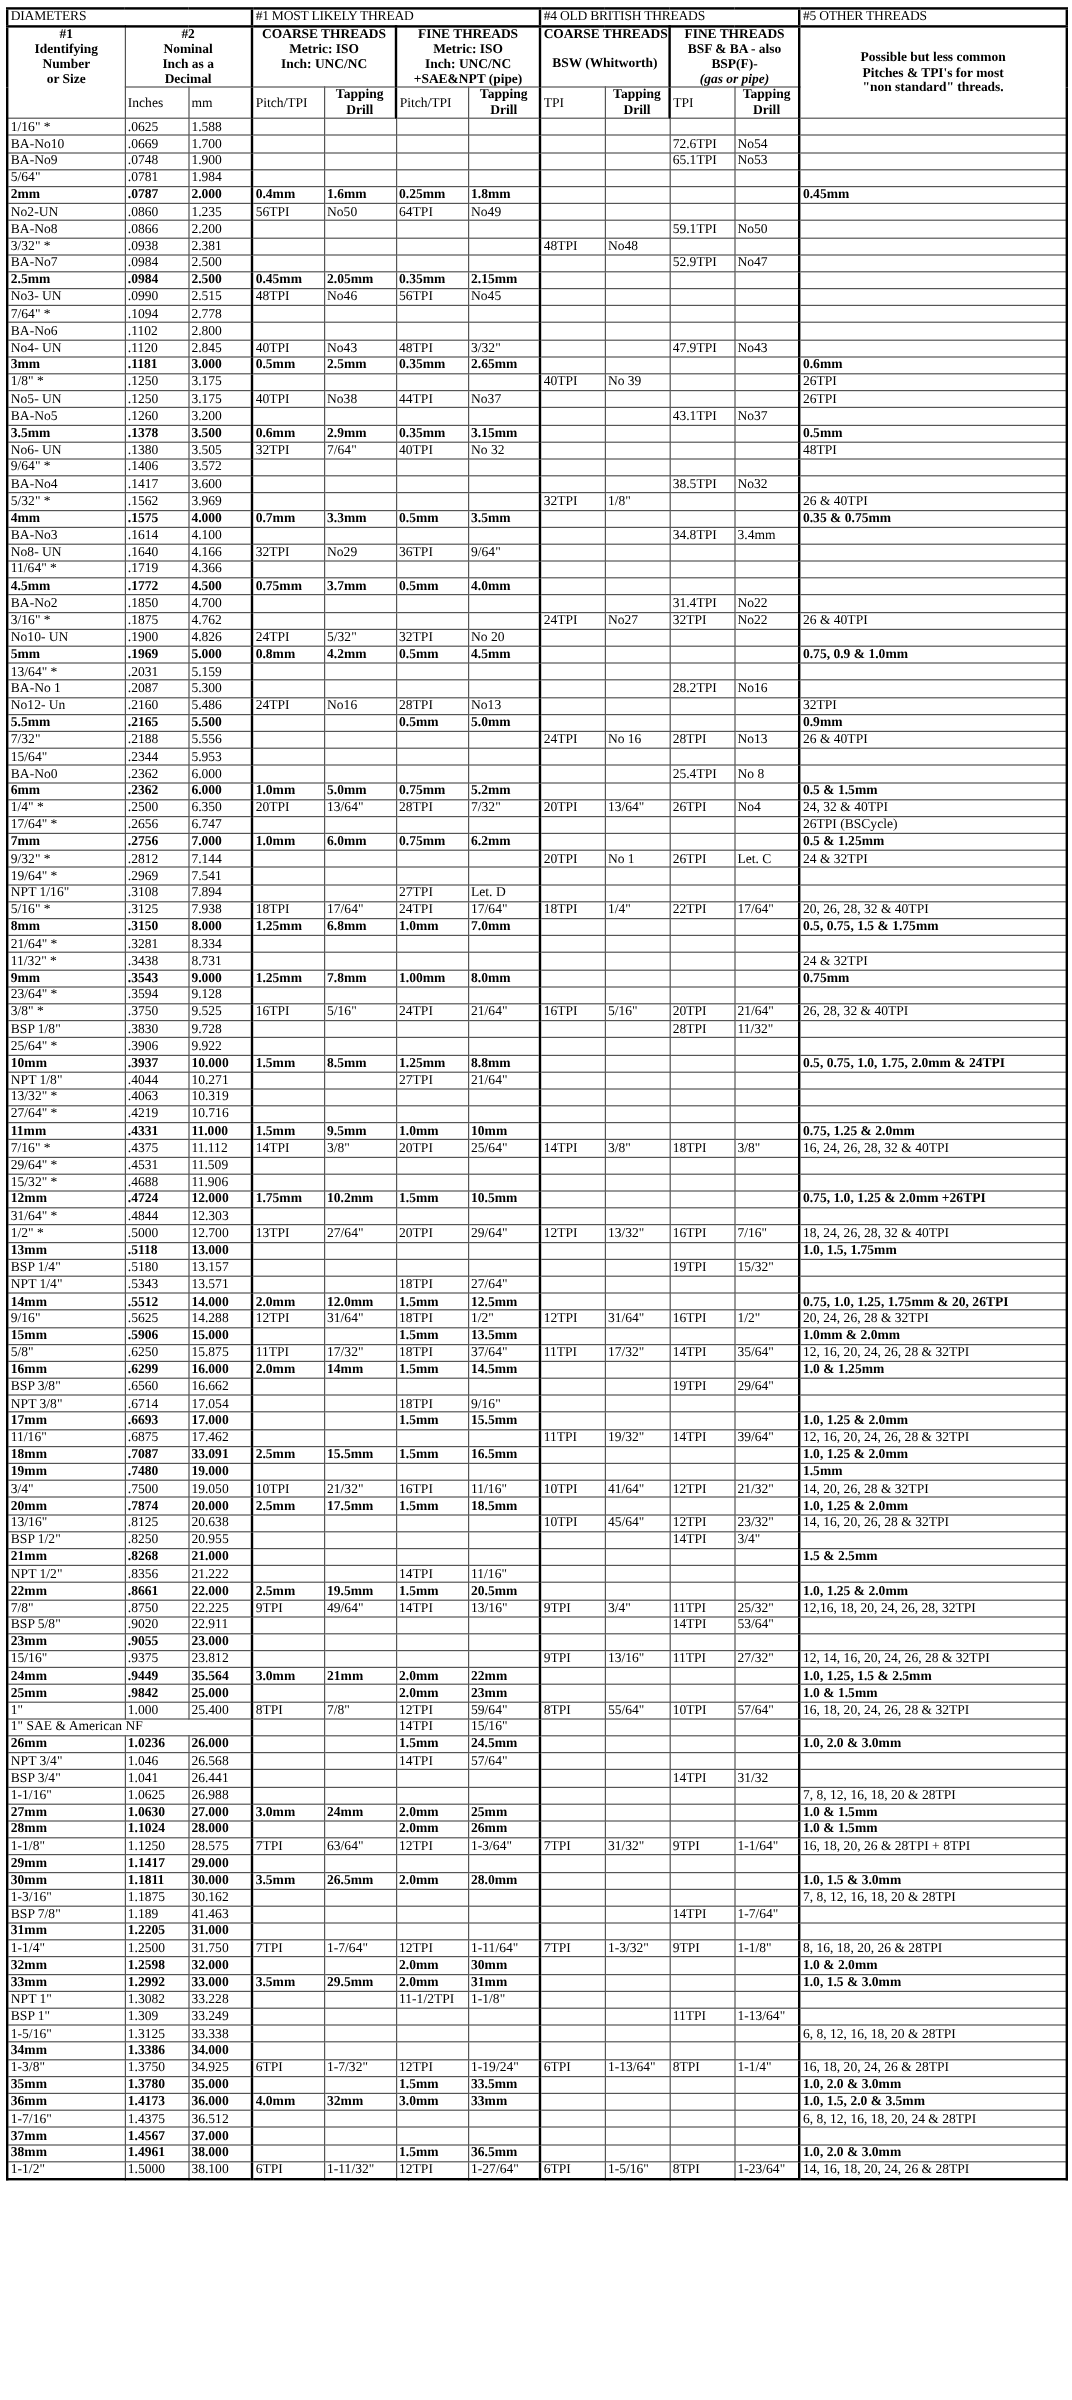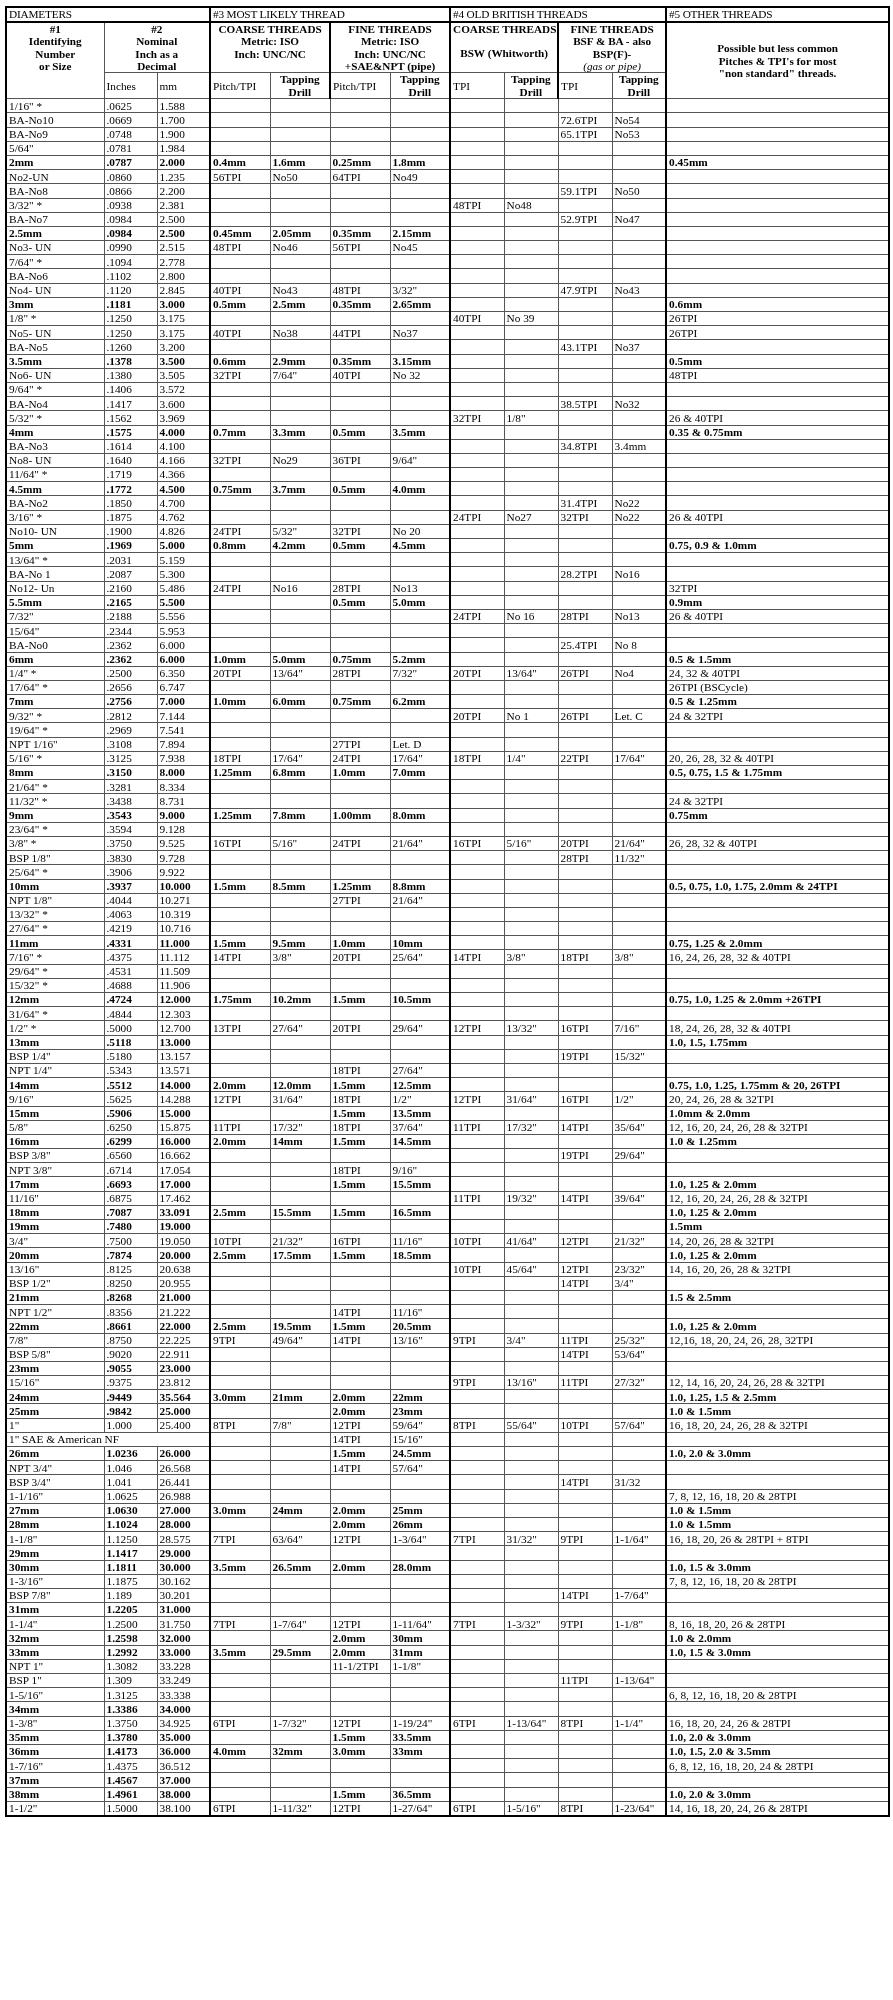--- a/index.html
+++ b/index.html
@@ -52,21 +52,21 @@
     vertical-align:bottom;
     border:1px solid #000;
   }
   .hstack{
     display:block;
     text-align:center;
     font-weight:bold;
   }
   .hstack span{display:block;}
   .small{font-size:11.2px;line-height:12.3px;}
-  .ital{font-style:italic;font-weight:normal;}
+  .ital{font-style:italic;font-weight:bold;}
   .colhdr{
     font-size:11.3px;
     line-height:12.3px;
     font-weight:bold;
     text-align:center;
     vertical-align:bottom;
     height:26px;
   }
   tbody tr td.b, tbody tr.metric td{font-weight:bold;}
   .othr{font-size:11.2px;}
@@ -88,21 +88,21 @@
         <col style="width:60px">
       <col style="width:54px">
         <col style="width:54px">
         <col style="width:54px">
         <col style="width:54px">
       <col style="width:223px">
     </colgroup>
     <thead>
       <tr>
         <td class="hgrp hdrtop" colspan="3">DIAMETERS</td>
-        <td class="hgrp hdrtop gsep" colspan="4">#3 MOST LIKELY THREAD</td>
+        <td class="hgrp hdrtop gsep" colspan="4">#1 MOST LIKELY THREAD</td>
         <td class="hgrp hdrtop gsep" colspan="4">#4 OLD BRITISH THREADS</td>
         <td class="hgrp hdrtop gsep">#5 OTHER THREADS</td>
       </tr>
       <tr>
         <td class="hcell" rowspan="2" style="vertical-align:top">
           <span class="hstack small">
             <span>#1</span>
             <span>Identifying</span>
             <span>Number</span>
             <span>or Size</span>
@@ -1654,21 +1654,21 @@
           <td></td>
           <td class="gsep"></td>
           <td></td>
           <td></td>
           <td></td>
           <td class="gsep othr">7, 8, 12, 16, 18, 20 &amp; 28TPI</td>
         </tr>
         <tr>
           <td class="dia1">BSP 7/8"</td>
           <td>1.189</td>
-          <td>30.201</td>
+          <td>41.463</td>
           <td class="gsep"></td>
           <td></td>
           <td></td>
           <td></td>
           <td class="gsep"></td>
           <td></td>
           <td>14TPI</td>
           <td>1-7/64"</td>
           <td class="gsep othr"></td>
         </tr>

